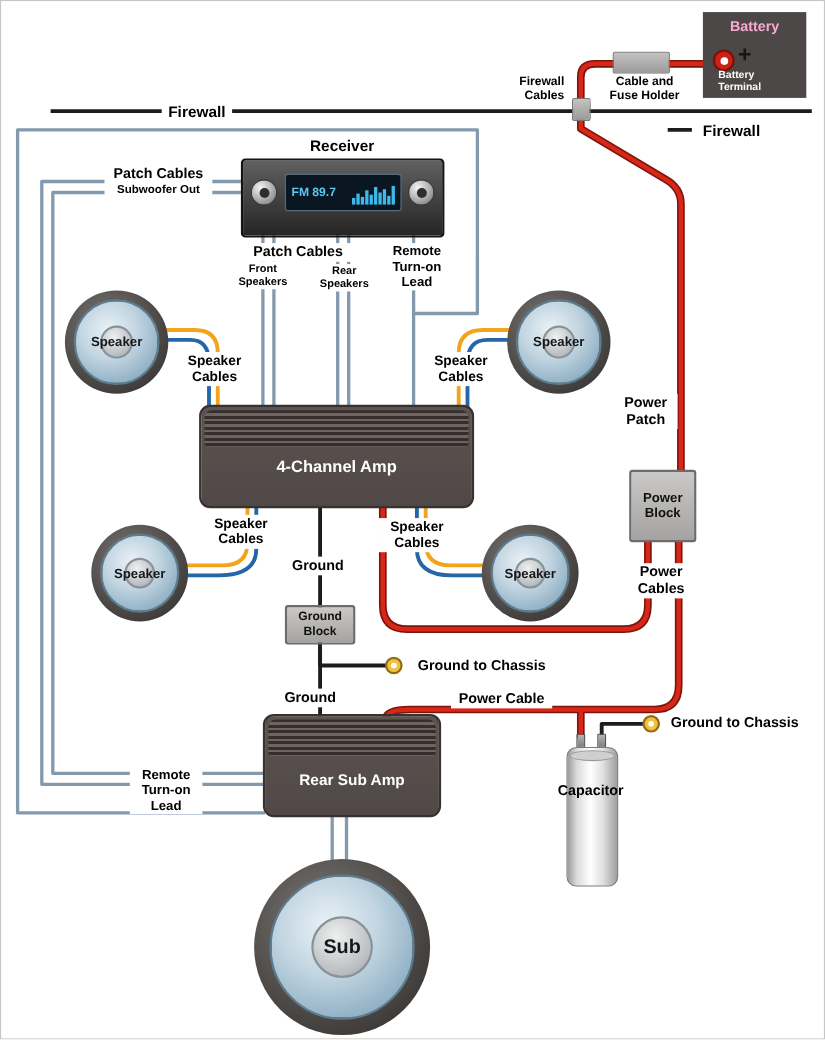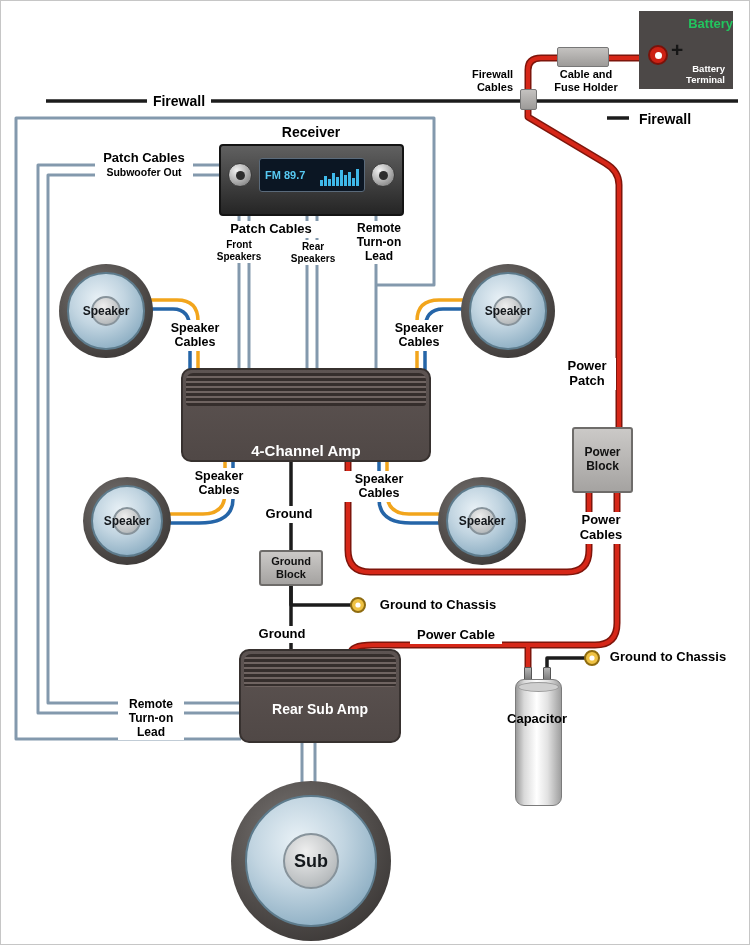--- a/index.html
+++ b/index.html
@@ -11,29 +11,29 @@
   
   .lbl{position:absolute;font-weight:bold;color:#000;text-align:center;
        line-height:1.15;background:#fff;padding:1px 2px;box-sizing:border-box;}
   .lbl span{display:block;}
   .nobg{background:transparent;}
   .tleft{text-align:center;}
   .tright{text-align:right;}
 
   
   .battery{position:absolute;left:638px;top:10px;width:94px;height:78px;background:#4c4847;}
-  .bat-label{position:absolute;top:5px;left:0;right:0;text-align:right;color:#22c55e;
+  .bat-label{position:absolute;top:5px;left:0;right:0;text-align:center;color:#f9a8d4;
              font-weight:bold;font-size:13px;}
   .bat-ring{position:absolute;left:9px;top:34px;width:20px;height:20px;border-radius:50%;
             background:#cc2114;border:2px solid #7a120a;box-sizing:border-box;}
   .bat-ring::after{content:"";position:absolute;left:50%;top:50%;width:7px;height:7px;
             margin:-3.5px;background:#fff;border-radius:50%;}
   .bat-plus{position:absolute;left:32px;top:27px;font-size:21px;font-weight:bold;color:#161616;}
   .bat-term{position:absolute;left:14px;top:53px;width:72px;color:#fff;font-size:9.5px;
-            font-weight:bold;text-align:right;line-height:1.15;}
+            font-weight:bold;text-align:left;line-height:1.15;}
 
   
   .blockbox{position:absolute;background:linear-gradient(180deg,#cbc9c7,#a5a3a1);
             border:2px solid #6e6c6a;border-radius:3px;box-sizing:border-box;
             display:flex;align-items:center;justify-content:center;text-align:center;
             font-weight:bold;color:#111;line-height:1.15;}
   .plainblock{position:absolute;background:linear-gradient(180deg,#c4c2c0,#9d9b99);
             border:1px solid #777;border-radius:2px;box-sizing:border-box;}
 
   
@@ -192,21 +192,21 @@
     <span class="spk-label">Speaker</span>
   </div>
   <div class="speaker" style="left:437px;top:476px;width:88px;height:88px;">
     <div class="cone"></div>
     <div class="capcenter" style="width:28px;height:28px;"></div>
     <span class="spk-label">Speaker</span>
   </div>
 
   <div class="amp" style="left:180px;top:367px;width:250px;height:94px;">
     <div class="fins"></div>
-    <div class="amp-label" style="top:46px;font-size:15px;margin-top:26px;">4-Channel Amp</div>
+    <div class="amp-label" style="top:46px;font-size:15px;">4-Channel Amp</div>
   </div>
   <div class="amp" style="left:238px;top:648px;width:162px;height:94px;">
     <div class="fins"></div>
     <div class="amp-label" style="top:50px;font-size:14px;">Rear Sub Amp</div>
   </div>
 
   <div class="blockbox" style="left:571px;top:426px;width:61px;height:66px;font-size:12px;">
     <div>
       <span style="display:block">Power</span>
       <span style="display:block">Block</span>

